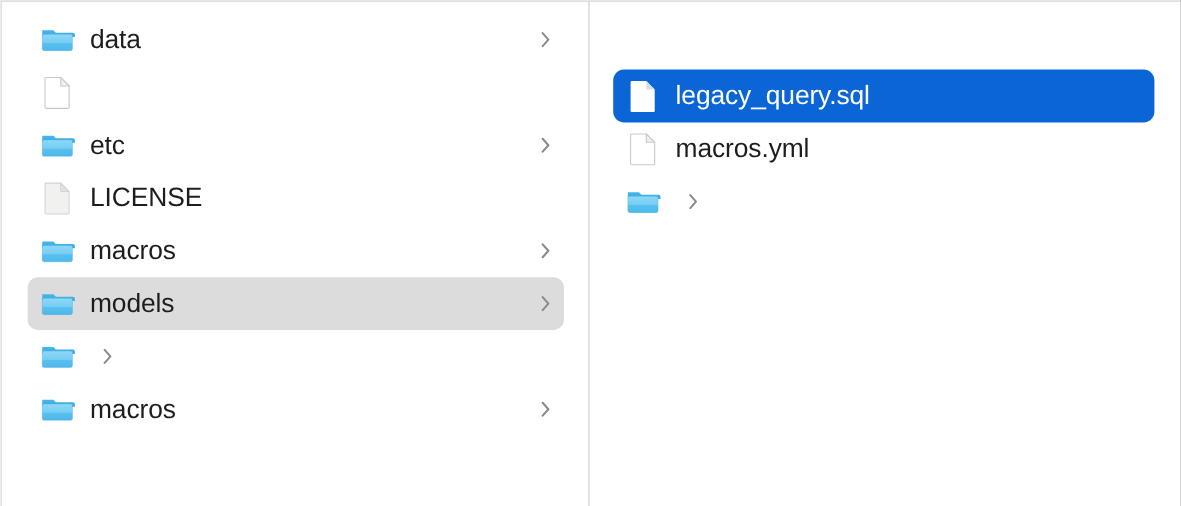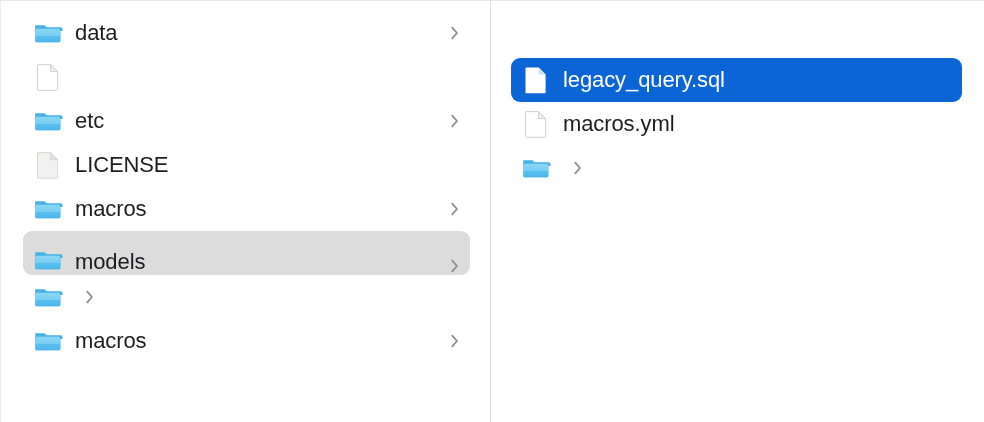--- a/index.html
+++ b/index.html
@@ -59,21 +59,20 @@
   }
 
   .column-right .row {
     margin: 0 22px 0 20px;
     padding-left: 10px;
     padding-right: 8px;
   }
 
   .row.sel-gray {
     background: #dcdcdc;
-    align-items: flex-end;
   }
 
   .row.sel-blue {
     background: #0b65d6;
     margin-top: 47px;
   }
 
   .icon {
     width: 30px;
     height: 30px;

